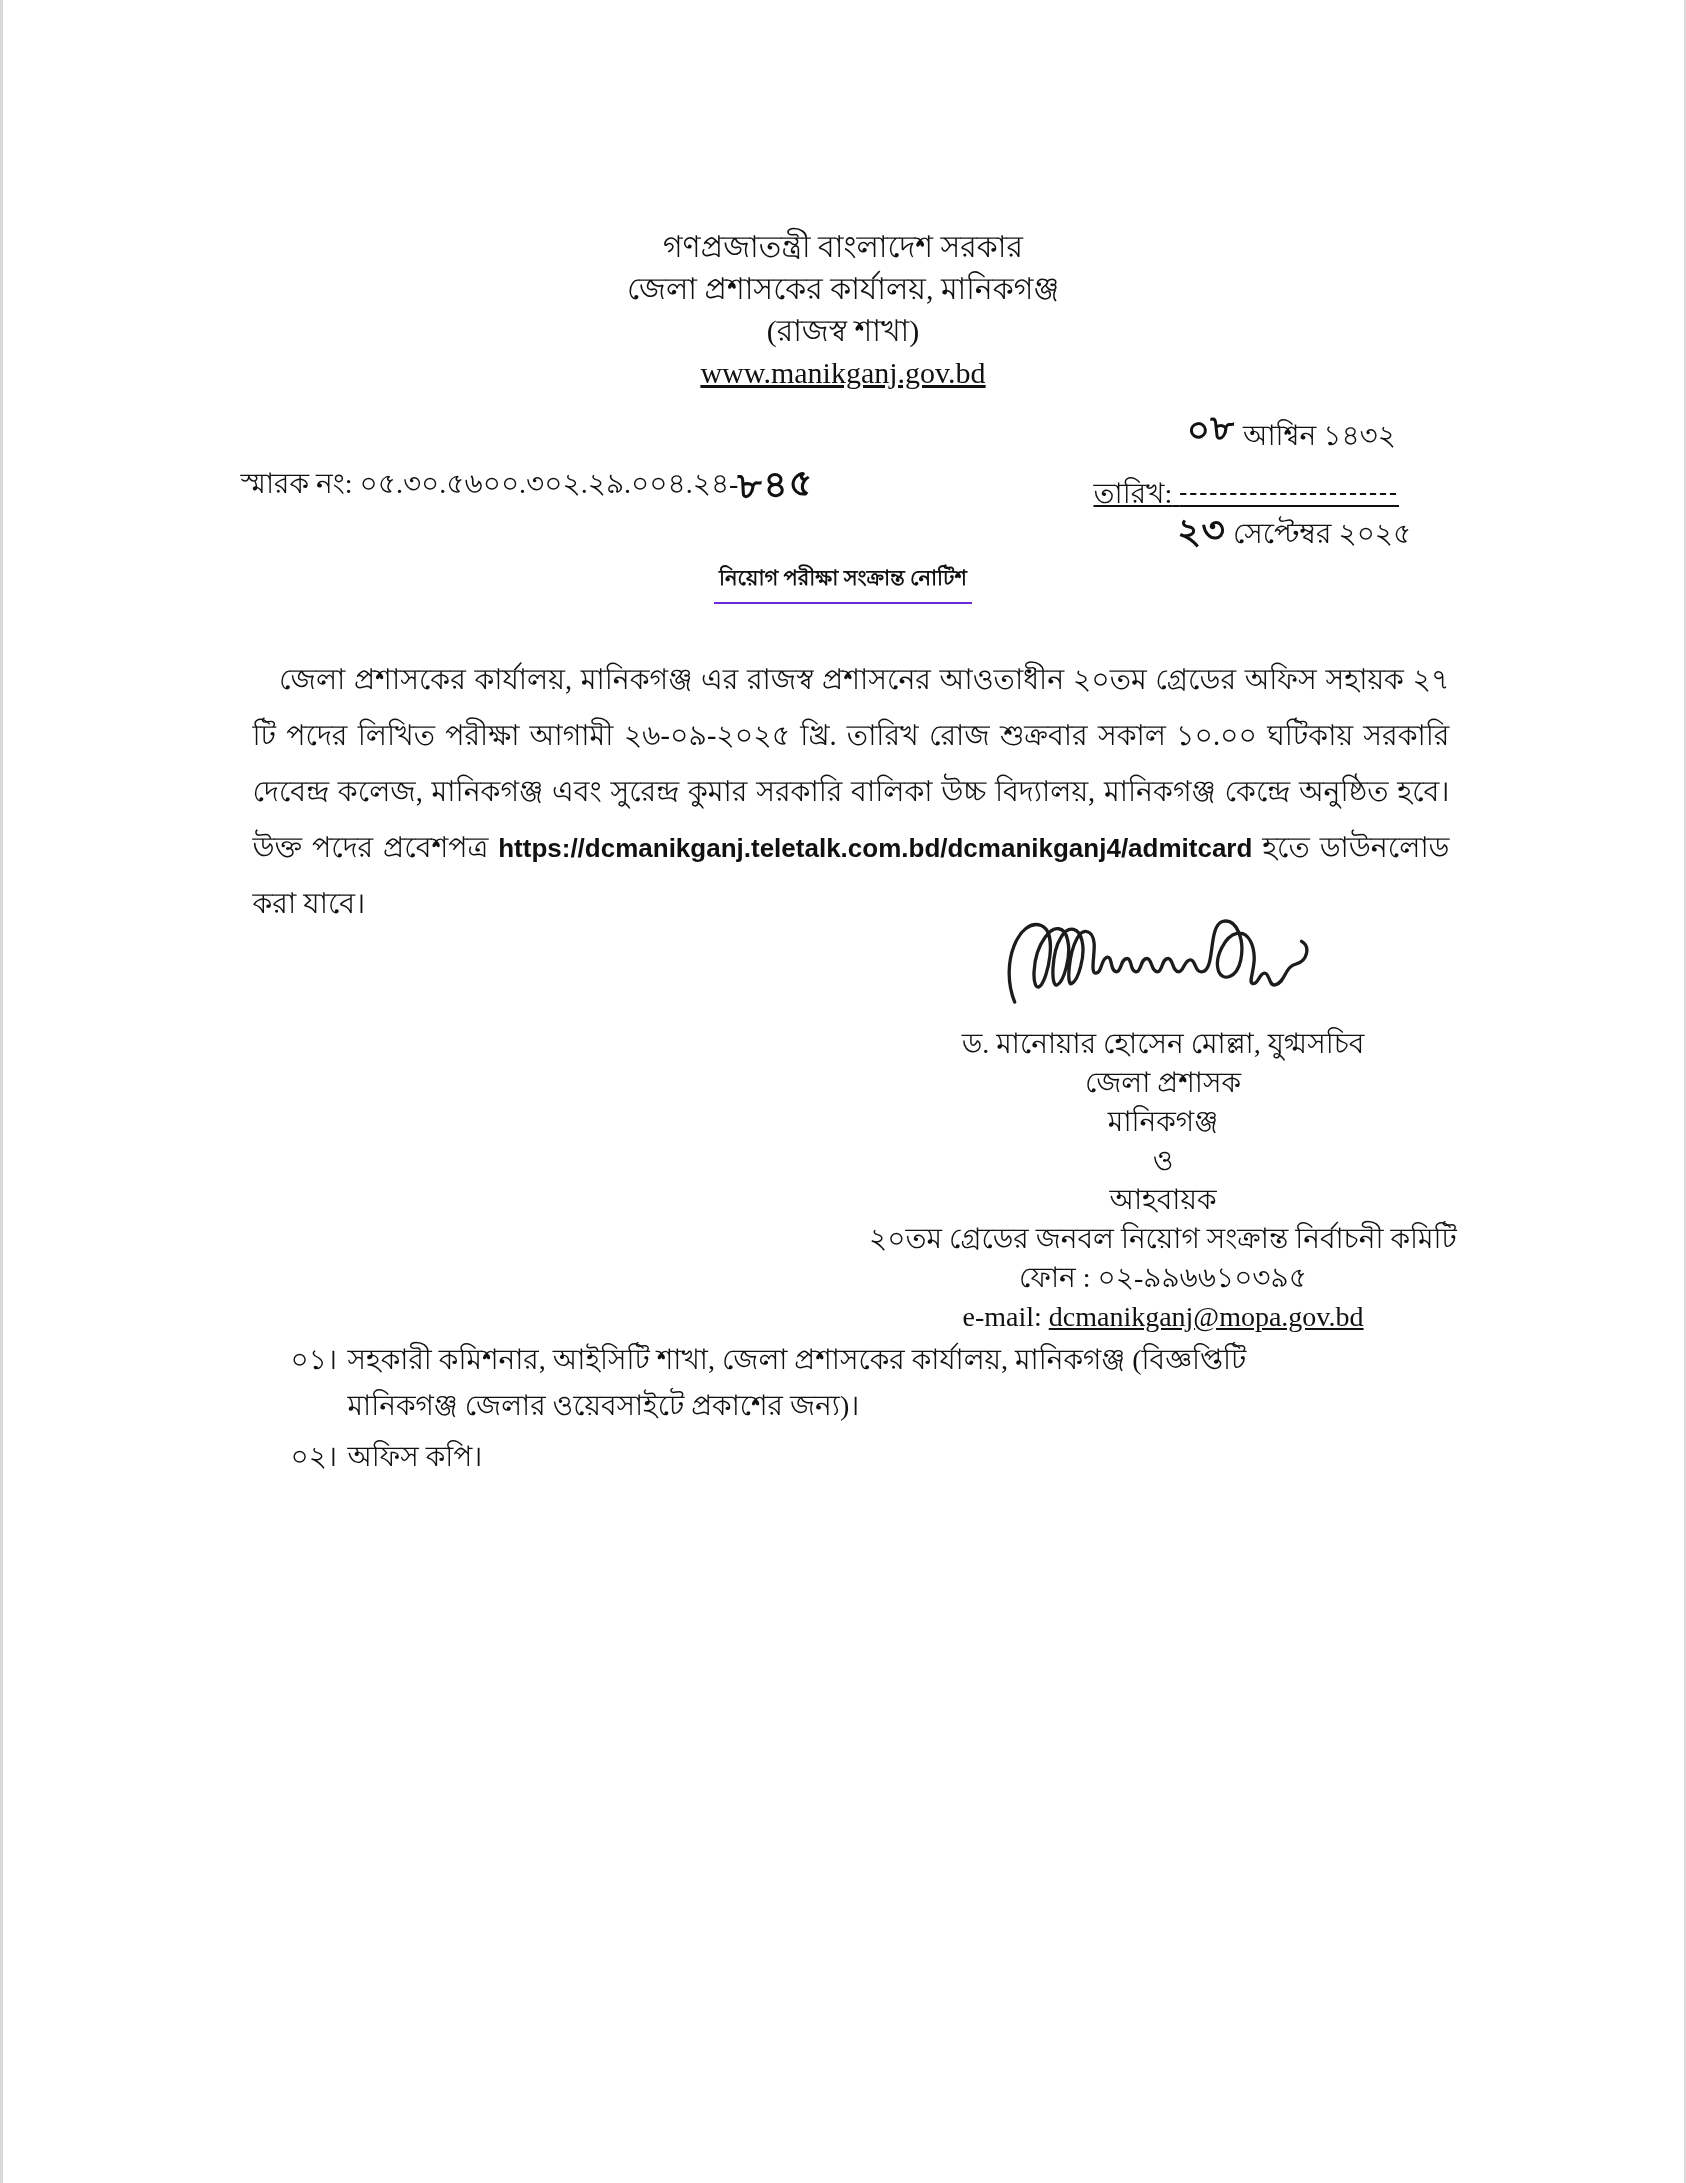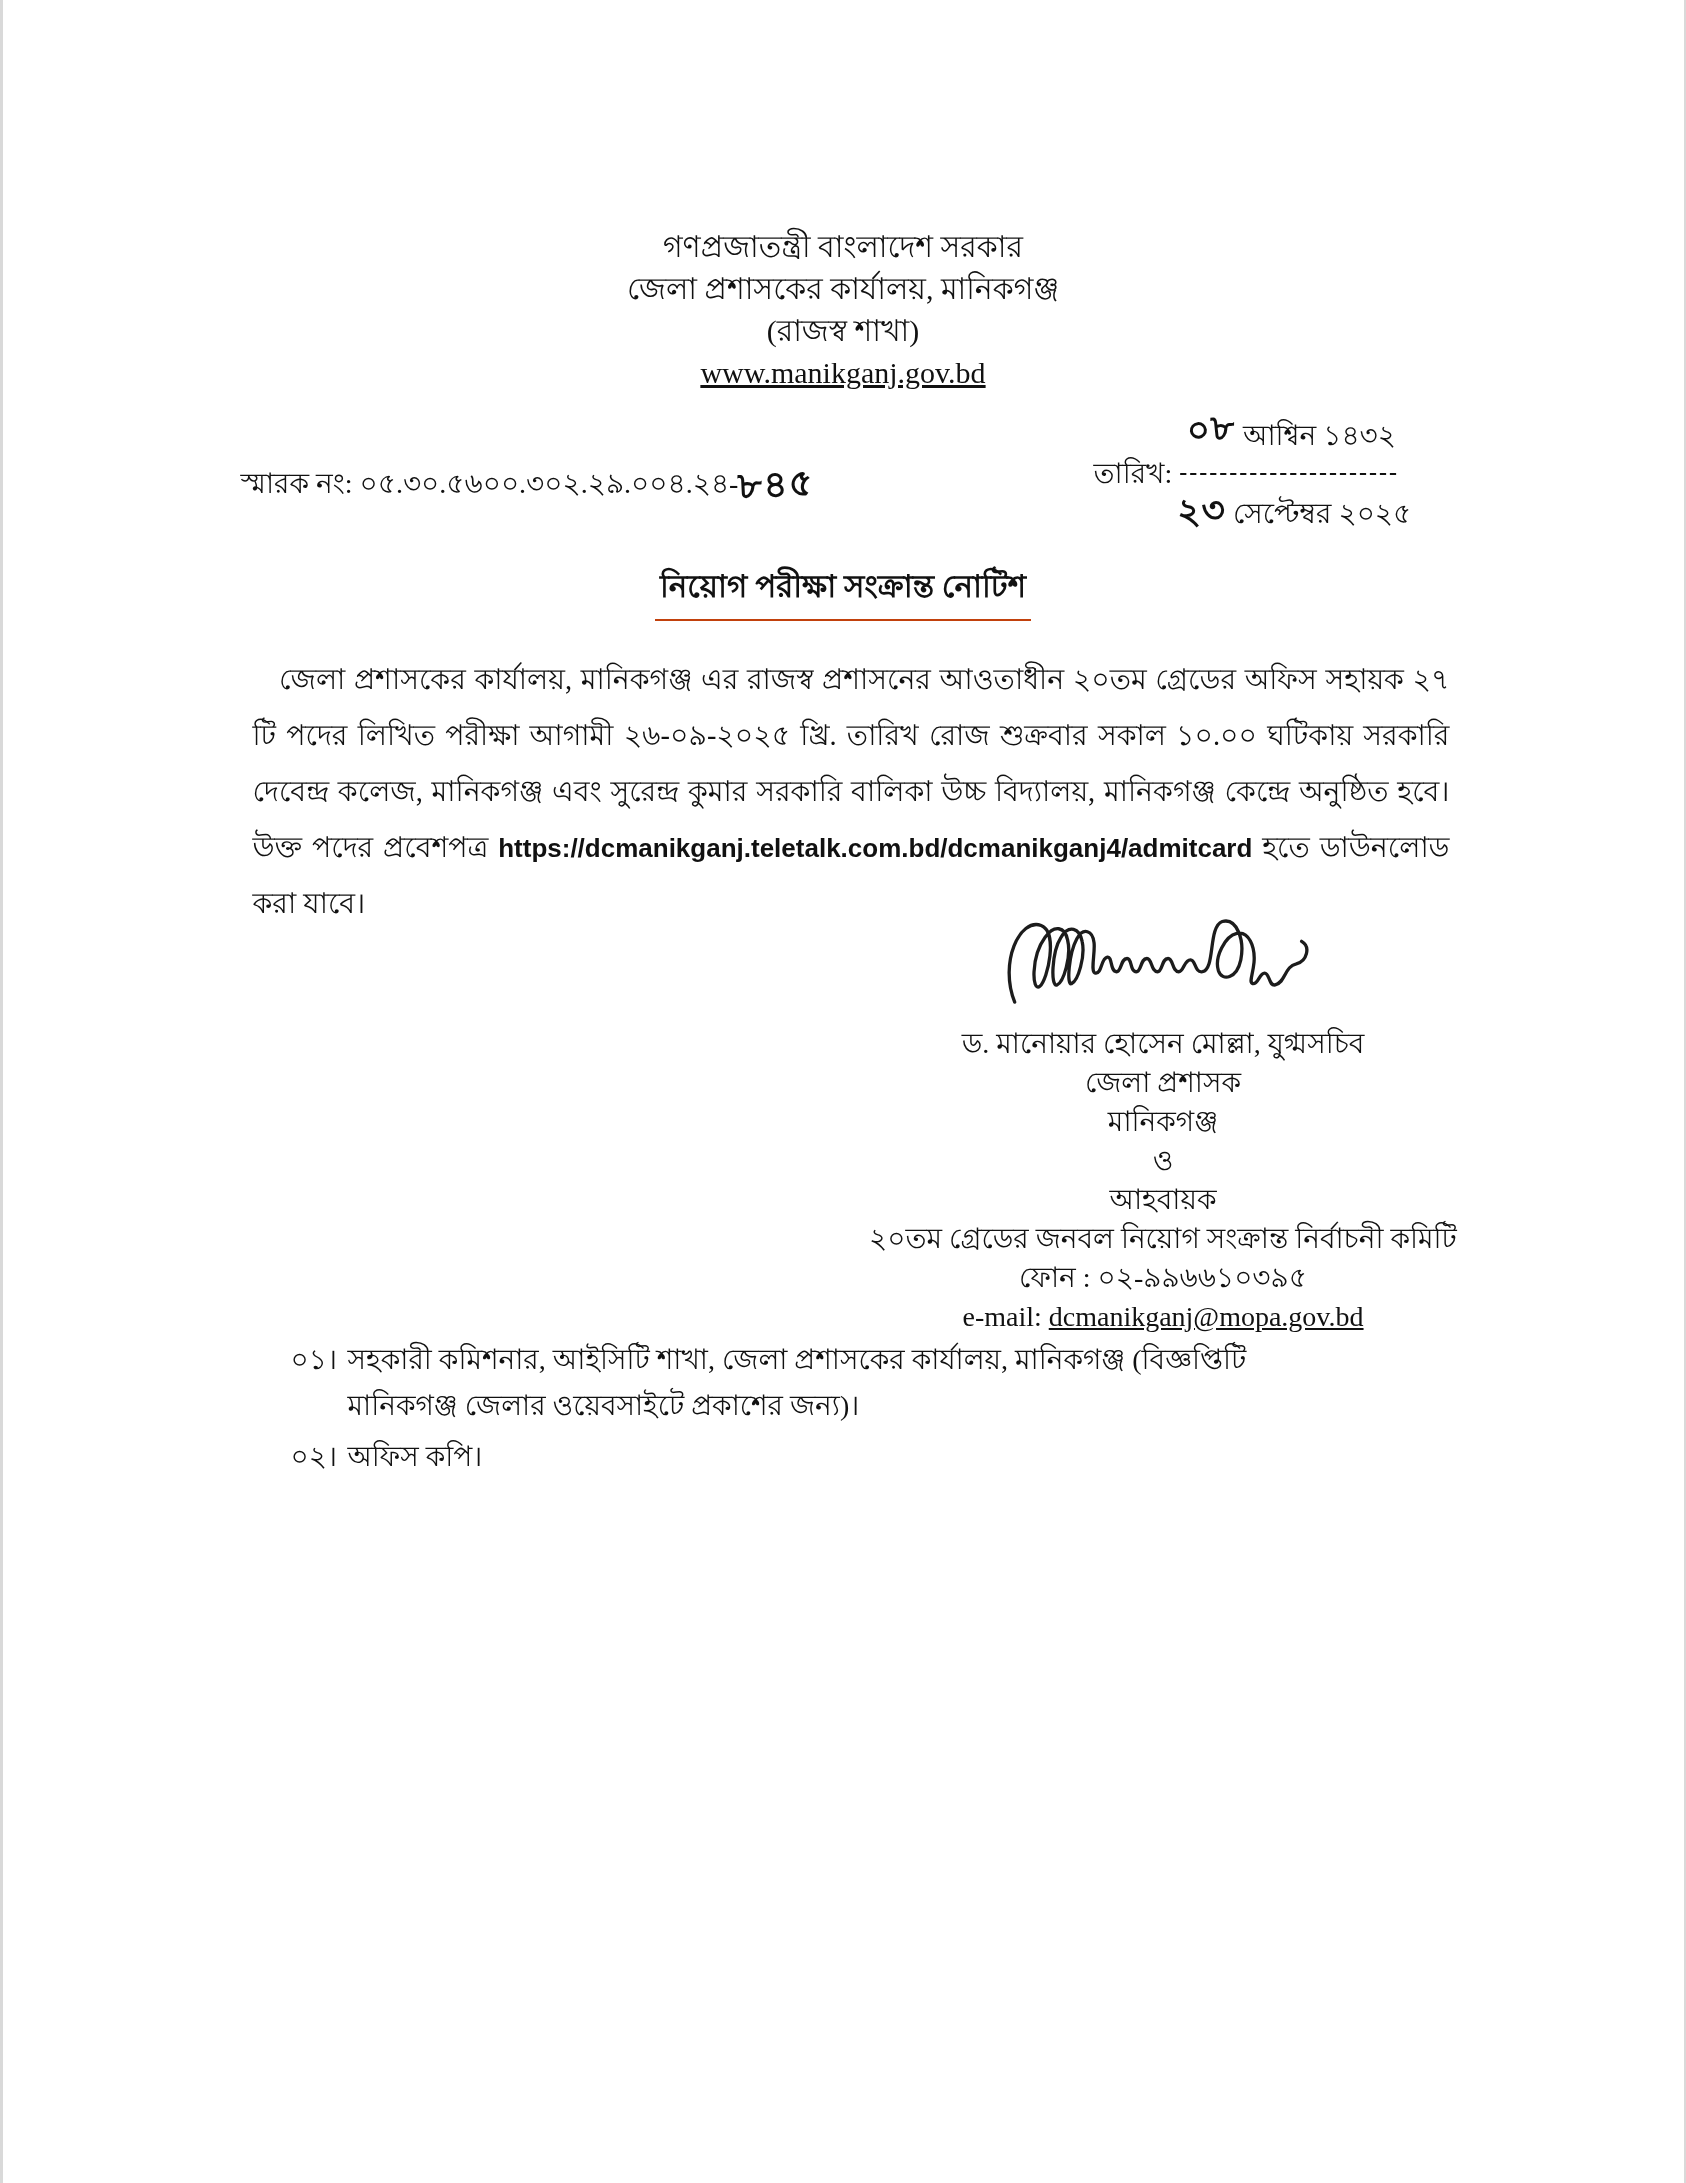--- a/index.html
+++ b/index.html
@@ -21,28 +21,28 @@
   
   .memo { position:absolute; top:455px; left:238px; font-size:28px; white-space:nowrap; }
   .hand { display:inline-block; font-weight:700; font-size:36px;
           font-family:"DejaVu Sans","Liberation Sans",sans-serif;
           transform:rotate(-3deg); letter-spacing:1.3px; }
   .memo .hand { font-size:37px; vertical-align:-4px; }
 
   .date-block { position:absolute; top:415px; left:1091px; width:344px; font-size:28px; line-height:36px; }
   .date-line1 { padding-left:93px; }
   .date-line1 .hand { transform:rotate(-6deg) translateY(-4px); }
-  .date-line2 { margin-top:0; }
+  .date-line2 { margin-top:20px;text-decoration:underline; }
   .date-dashes { letter-spacing:2px; font-weight:700; font-size:24px; vertical-align:2.6px; }
   .date-line3 { padding-left:83px; margin-top:1.3px; }
 
   
   .title-wrap { position:absolute; top:562px; left:0; width:100%; text-align:center; }
-  .title-text { display:inline-block; font-size:31px; font-weight:700;
-                border-bottom:2px solid #c2410c; padding:0 5.3px 5.3px 5.3px; }
+  .title-text { display:inline-block; font-size:21px; font-weight:700;
+                border-bottom:2px solid #6d28d9; padding:0 5.3px 5.3px 5.3px; }
 
   
   .body-par { position:absolute; top:624px; left:250px; width:1197px;
               font-size:28.4px; line-height:56px; text-align:justify; text-indent:26.5px; }
   .admit-url { font-weight:700; font-family:"Liberation Sans","DejaVu Sans",sans-serif; font-size:26px; }
 
   
   .sig-svg { position:absolute; top:899px; left:989px; }
   .sig-block { position:absolute; top:1024px; left:830px; width:661px;
                text-align:center; font-size:28px; line-height:39px; }

